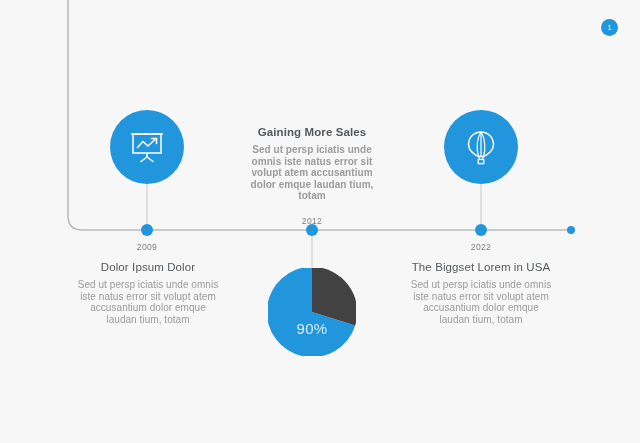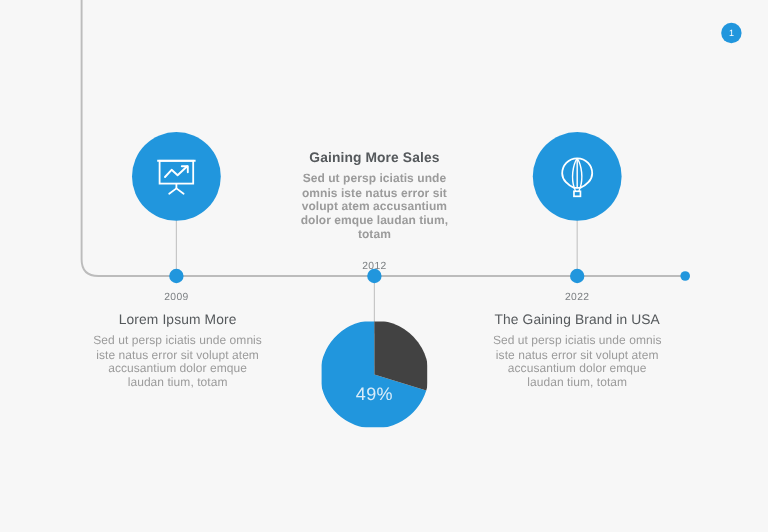--- a/index.html
+++ b/index.html
@@ -146,35 +146,35 @@
     </svg>
   </div>
 
   <div class="pie-wrap" style="left:268px; top:268px;">
     <svg width="88" height="88" viewBox="0 0 88 88" xmlns="http://www.w3.org/2000/svg">
 
       <path d="M44,44 L87.2,57.4 A45.2,45.2 0 1,1 44,-1.2 Z" fill="#2196dd"></path>
 
       <path d="M44,44 L44,-1.2 A45.2,45.2 0 0,1 87.2,57.4 Z" fill="#424242"></path>
     </svg>
-    <div class="pie-label">49%</div>
+    <div class="pie-label">90%</div>
   </div>
 
   <div class="year-label" style="left:117px; top:242px; width:60px;">2009</div>
   <div class="year-label" style="left:282px; top:203px; width:60px;margin-top:13px;">2012</div>
   <div class="year-label" style="left:451px; top:242px; width:60px;">2022</div>
 
   <div class="text-block" style="left:77px; top:261px; width:142px;">
-    <div class="tb-title">Lorem Ipsum More</div>
+    <div class="tb-title">Dolor Ipsum Dolor</div>
     <div class="tb-body">Sed ut persp iciatis unde omnis iste natus error sit volupt atem accusantium dolor emque laudan tium, totam</div>
   </div>
 
   <div class="text-block" style="left:241px; top:126px; width:142px;font-weight:bold;">
     <div class="tb-title">Gaining More Sales</div>
     <div class="tb-body">Sed ut persp iciatis unde omnis iste natus error sit volupt atem accusantium dolor emque laudan tium, totam</div>
   </div>
 
   <div class="text-block" style="left:410px; top:261px; width:142px;">
-    <div class="tb-title">The Gaining Brand in USA</div>
+    <div class="tb-title">The Biggset Lorem in USA</div>
     <div class="tb-body">Sed ut persp iciatis unde omnis iste natus error sit volupt atem accusantium dolor emque laudan tium, totam</div>
   </div>
 
 </div>
 
 </body></html>

